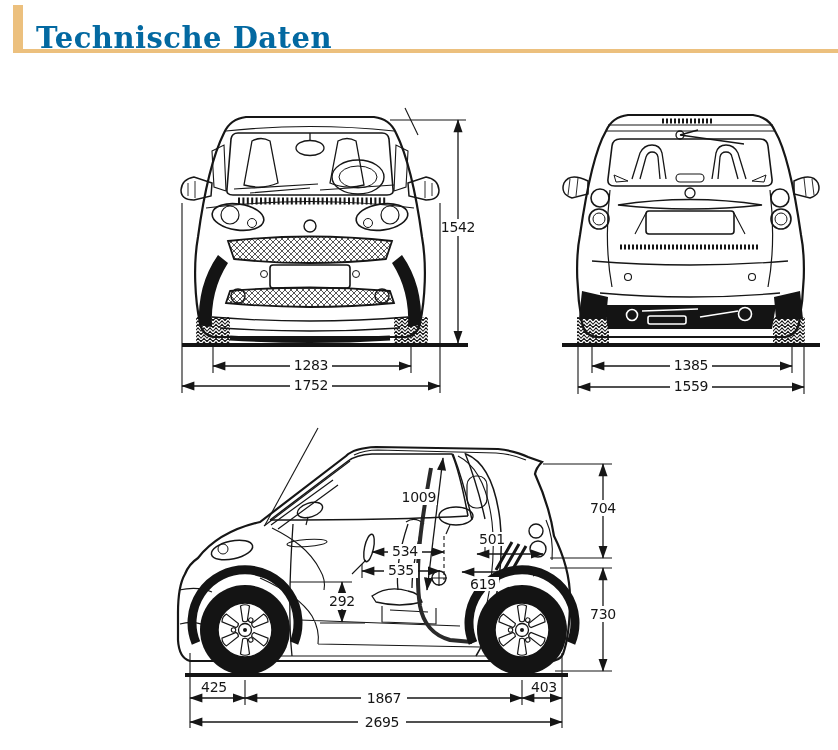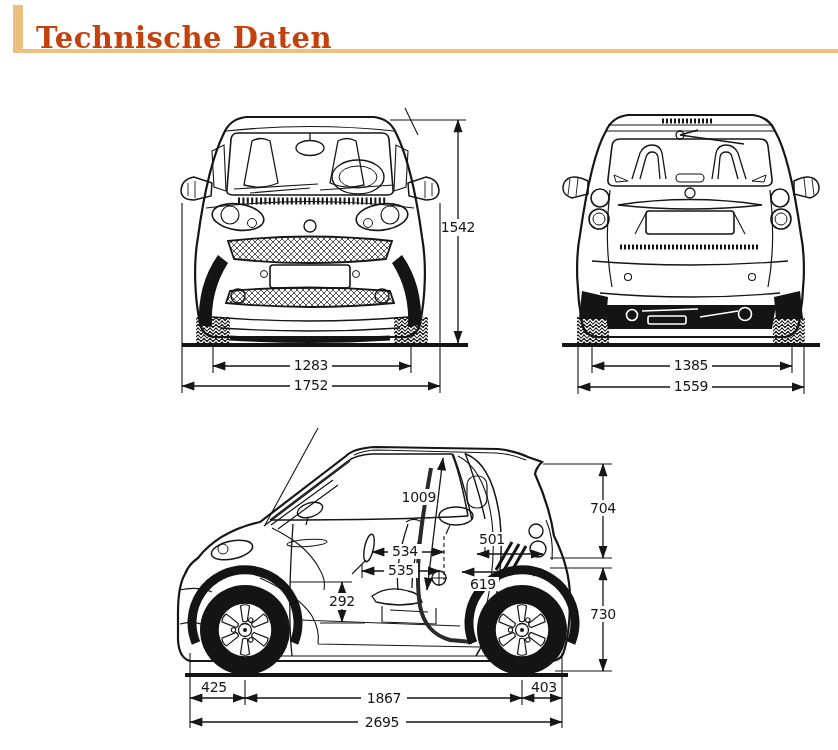--- a/index.html
+++ b/index.html
@@ -2,21 +2,21 @@
 <html><head>
 <meta charset="utf-8">
 <style>
   html,body{margin:0;padding:0;background:#ffffff;}
   body{width:838px;height:750px;position:relative;overflow:hidden;
        font-family:"DejaVu Sans",sans-serif;color:#1a1a1a;}
   .accent-bar{position:absolute;left:13px;top:5px;width:10px;height:45px;}
   .accent-rule{position:absolute;left:13px;right:0;top:49px;height:4px;}
   .page-title{position:absolute;left:36px;top:2px;
       font-family:"DejaVu Serif",serif;font-weight:700;font-size:29px;
-      letter-spacing:0.5px;color:#c2410c;white-space:nowrap;}
+      letter-spacing:0.5px;color:#0369a1;white-space:nowrap;}
   svg{position:absolute;overflow:visible;}
   #front-view{left:168px;top:95px;}
   #rear-view{left:548px;top:95px;}
   #side-view{left:150px;top:428px;}
   .dim{font-family:"DejaVu Sans",sans-serif;font-size:14px;letter-spacing:-0.3px;
        fill:#161616;}
   .ln{stroke:#161616;stroke-width:1.3;fill:none;}
   .ext{stroke:#161616;stroke-width:1.1;fill:none;}
   .car{stroke:#161616;fill:none;}
   .lbg{fill:#ffffff;}

